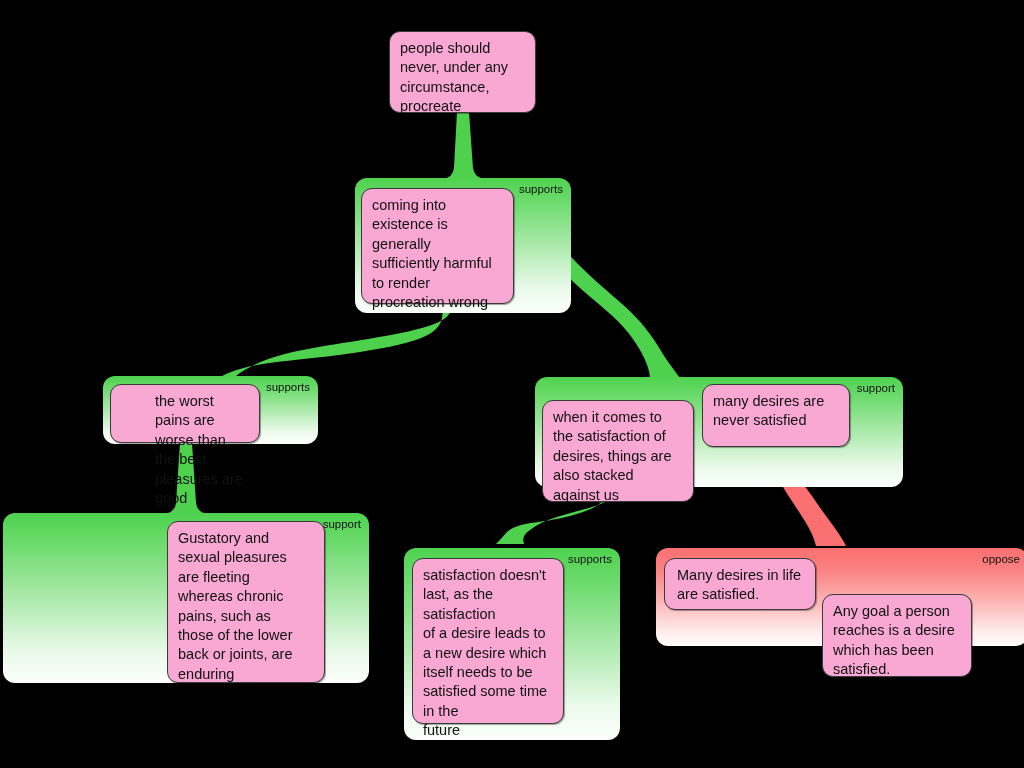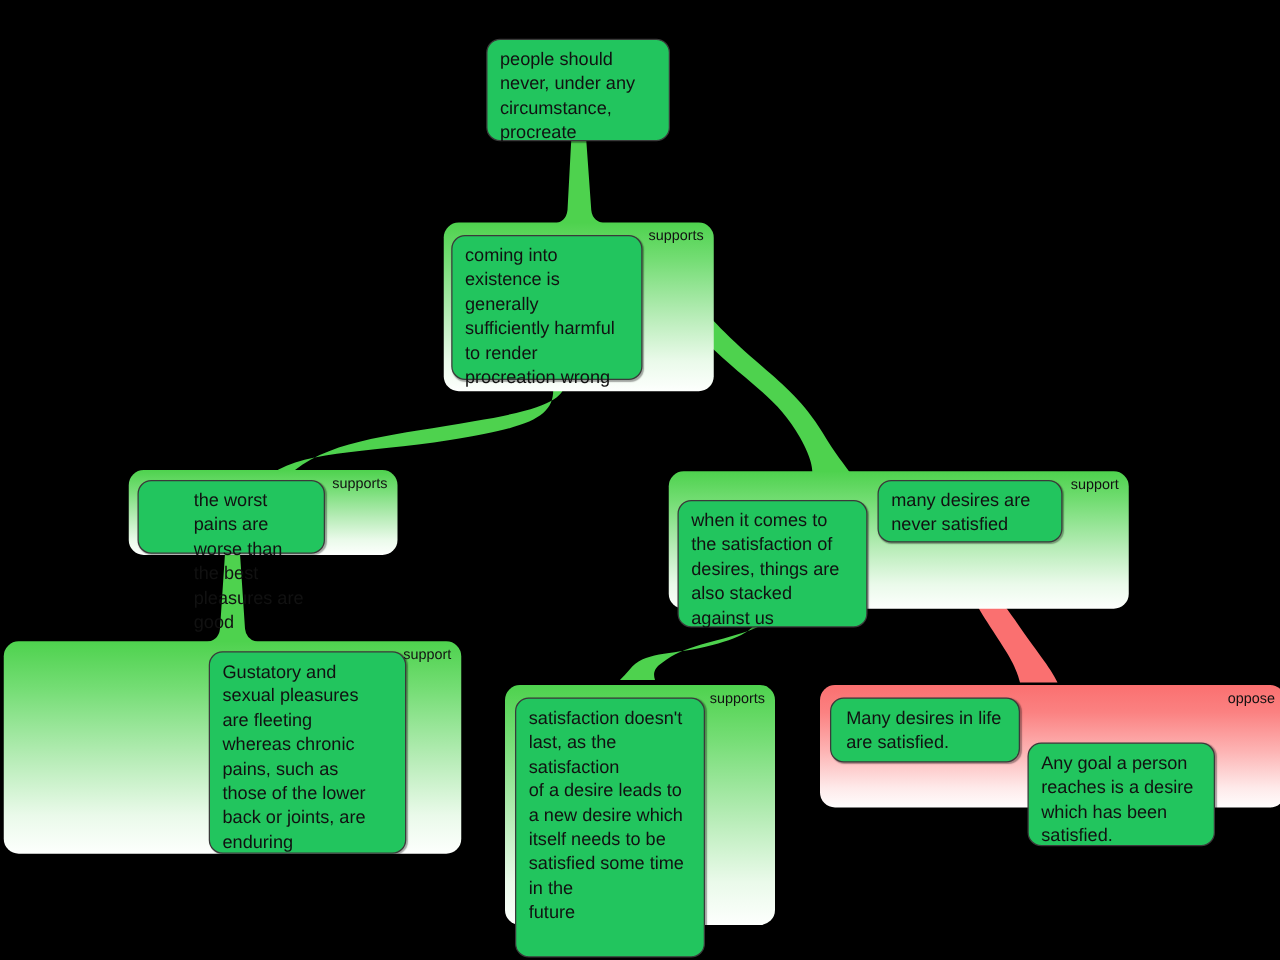--- a/index.html
+++ b/index.html
@@ -32,21 +32,21 @@
     top: 5px;
     right: 8px;
     font-size: 11.5px;
     color: #111;
     white-space: nowrap;
     letter-spacing: 0;
   }
   
   .claim {
     position: absolute;
-    background: #22c55e;
+    background: #f9a8d4;
     border: 1.4px solid #3a3a3a;
     border-radius: 11px;
     box-sizing: border-box;
     padding: 7px 9px 7px 10px;
     font-size: 14.5px;
     line-height: 19.4px;
     color: #111111;
     white-space: pre-line;
     box-shadow: 1px 1px 1px rgba(0,0,0,0.35);
   }
@@ -158,34 +158,34 @@
   <div class="claim" style="left:110px; top:384px; width:150px; height:59px;padding-left:44px;">the worst pains are
 worse than the best
 pleasures are good</div>
 
   <div class="claim" style="left:542px; top:384px; width:152px; height:102px;margin-top:16px;">when it comes to
 the satisfaction of
 desires, things are
 also stacked
 against us</div>
 
-  <div class="claim" style="left:702px; top:384px; width:148px; height:50px;">many desires are
+  <div class="claim" style="left:702px; top:384px; width:148px; height:63px;">many desires are
 never satisfied</div>
 
 
   <div class="claim" style="left:167px; top:521px; width:158px; height:162px;">Gustatory and
 sexual pleasures
 are fleeting
 whereas chronic
 pains, such as
 those of the lower
 back or joints, are
 enduring</div>
 
-  <div class="claim" style="left:412px; top:558px; width:152px; height:208px;">satisfaction doesn't
+  <div class="claim" style="left:412px; top:558px; width:152px; height:166px;">satisfaction doesn't
 last, as the
 satisfaction
 of a desire leads to
 a new desire which
 itself needs to be
 satisfied some time
 in the
 future</div>
 
   <div class="claim" style="left:664px; top:558px; width:152px; height:52px;padding-left:12px;">Many desires in life

